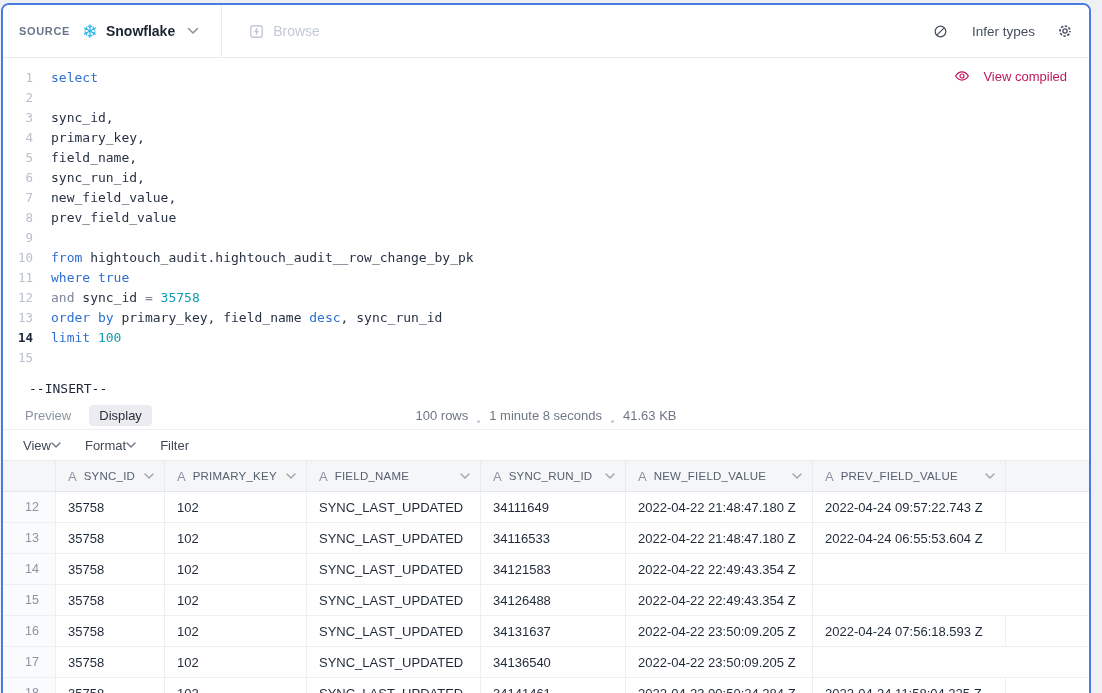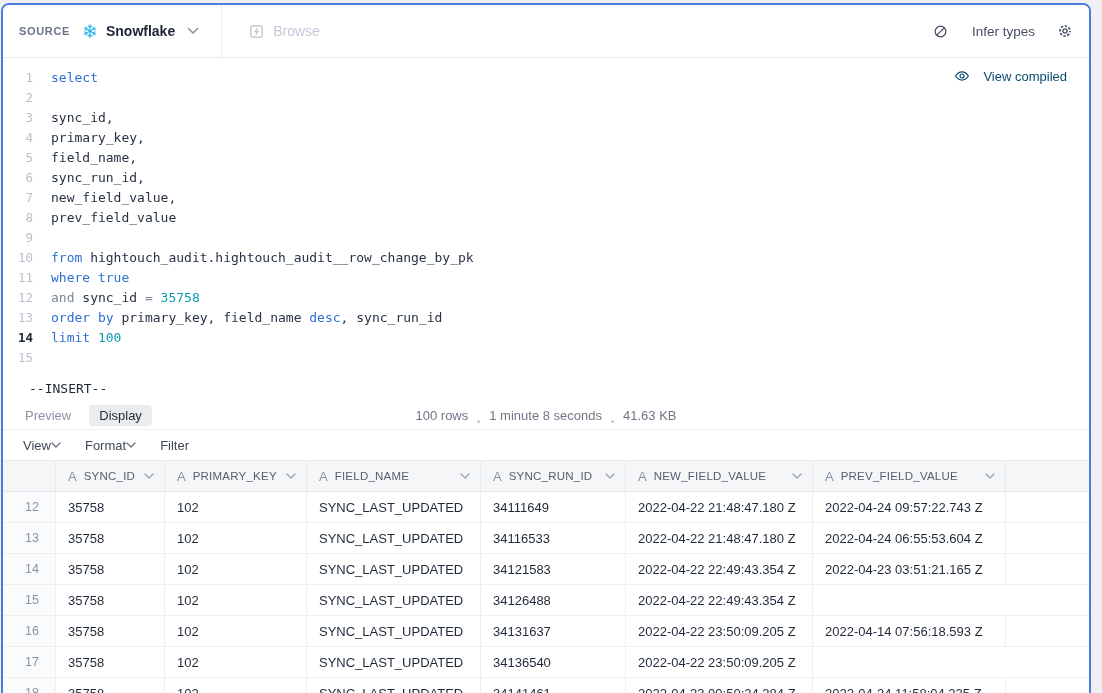--- a/index.html
+++ b/index.html
@@ -25,21 +25,21 @@
   .src-name{font-size:14px;font-weight:700;color:#1c2434}
   .sel-chev{color:#8a93a2;display:flex;margin-left:4px}
   .vdiv{width:1px;align-self:stretch;background:#e9ebef;margin:0 20px 0 22px}
   .browse-btn{display:flex;align-items:center;gap:8px;color:#c3c9d4;font-size:14px;background:none;border:none}
   .spacer{flex:1}
   .infer-btn{display:flex;align-items:center;gap:24px;color:#454e60;font-size:13.5px;background:none;border:none}
   .gear-btn{color:#454e60;background:none;border:none;margin-left:16px;display:flex;padding:0}
   
   .editor{position:relative;padding-top:10px;font-family:"DejaVu Sans Mono","Liberation Mono",monospace;font-size:13px;background:#fff}
   .view-compiled{position:absolute;top:9px;right:16px;display:flex;gap:13px;align-items:center;
-    color:#0c4a6e;font-size:13px;font-family:"Liberation Sans",sans-serif;background:none;border:none}
+    color:#be185d;font-size:13px;font-family:"Liberation Sans",sans-serif;background:none;border:none}
   .line{display:flex;height:20px;line-height:20px}
   .ln{width:30px;text-align:right;color:#b9c0cb;flex:none;user-select:none;font-size:12.5px}
   .ln.active{color:#1c2534;font-weight:700}
   .code{padding-left:18px;white-space:pre;color:#273244}
   .tok-kw{color:#2e6fd1}
   .tok-num{color:#0d9db0}
   .tok-op{color:#7d8799}
   .tok-plain{color:#273244}
   .mode-line{padding:13px 0 5px 26px;color:#1d2736;font-size:13px;font-weight:500;
     font-family:"DejaVu Sans Mono","Liberation Mono",monospace}
@@ -306,41 +306,40 @@
           <div class="td" style="width: 193px;">2022-04-24 06:55:53.604 Z</div>
           <div class="td filler"></div>
         </div>
         <div class="tr">
           <div class="td gutter">14</div>
           <div class="td" style="width: 109px;">35758</div>
           <div class="td" style="width: 142px;">102</div>
           <div class="td" style="width: 174px;">SYNC_LAST_UPDATED</div>
           <div class="td" style="width: 145px;">34121583</div>
           <div class="td" style="width: 187px;">2022-04-22 22:49:43.354 Z</div>
-          <div class="td" style="width: 193px;">2022-04-23 03:51:21.165 Z</div>
           <div class="td filler"></div>
         </div>
         <div class="tr">
           <div class="td gutter">15</div>
           <div class="td" style="width: 109px;">35758</div>
           <div class="td" style="width: 142px;">102</div>
           <div class="td" style="width: 174px;">SYNC_LAST_UPDATED</div>
           <div class="td" style="width: 145px;">34126488</div>
           <div class="td" style="width: 187px;">2022-04-22 22:49:43.354 Z</div>
           <div class="td" style="width: 193px; margin-top: 48px;">2022-04-24 08:04:57.236 Z</div>
           <div class="td filler"></div>
         </div>
         <div class="tr">
           <div class="td gutter">16</div>
           <div class="td" style="width: 109px;">35758</div>
           <div class="td" style="width: 142px;">102</div>
           <div class="td" style="width: 174px;">SYNC_LAST_UPDATED</div>
           <div class="td" style="width: 145px;">34131637</div>
           <div class="td" style="width: 187px;">2022-04-22 23:50:09.205 Z</div>
-          <div class="td" style="width: 193px;">2022-04-14 07:56:18.593 Z</div>
+          <div class="td" style="width: 193px;">2022-04-24 07:56:18.593 Z</div>
           <div class="td filler"></div>
         </div>
         <div class="tr">
           <div class="td gutter">17</div>
           <div class="td" style="width: 109px;">35758</div>
           <div class="td" style="width: 142px;">102</div>
           <div class="td" style="width: 174px;">SYNC_LAST_UPDATED</div>
           <div class="td" style="width: 145px;">34136540</div>
           <div class="td" style="width: 187px;">2022-04-22 23:50:09.205 Z</div>
           <div class="td filler"></div>

